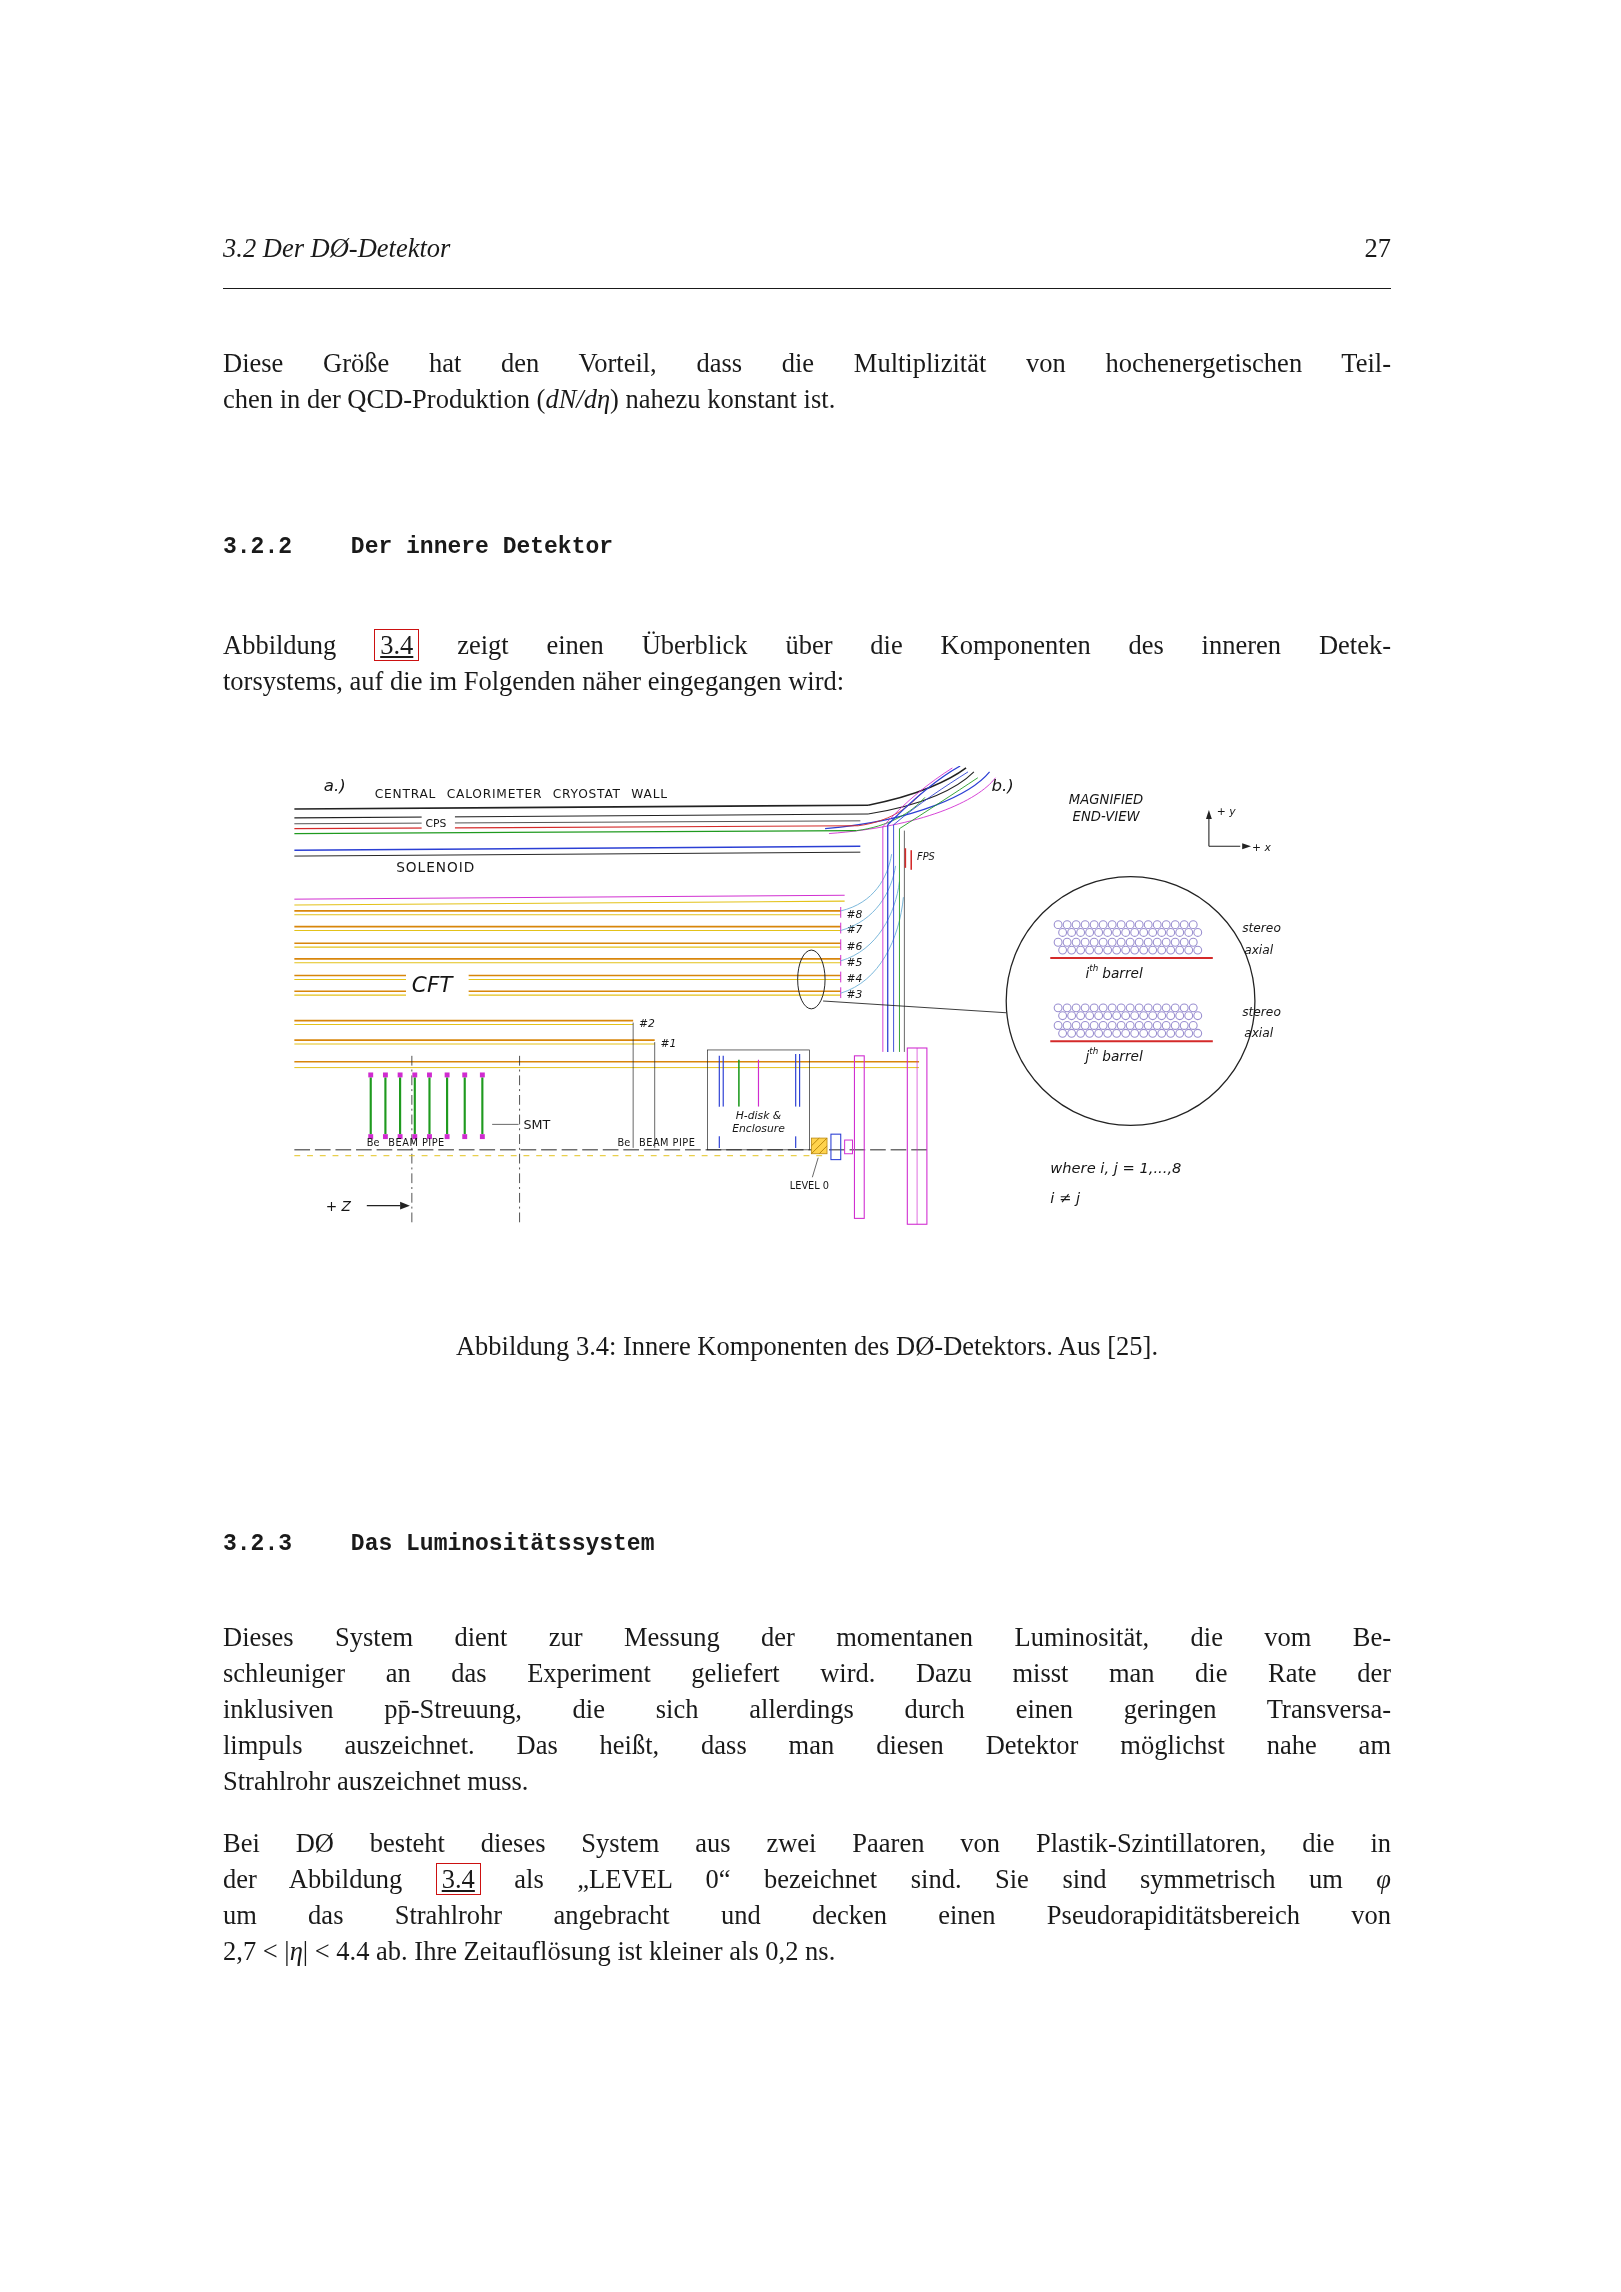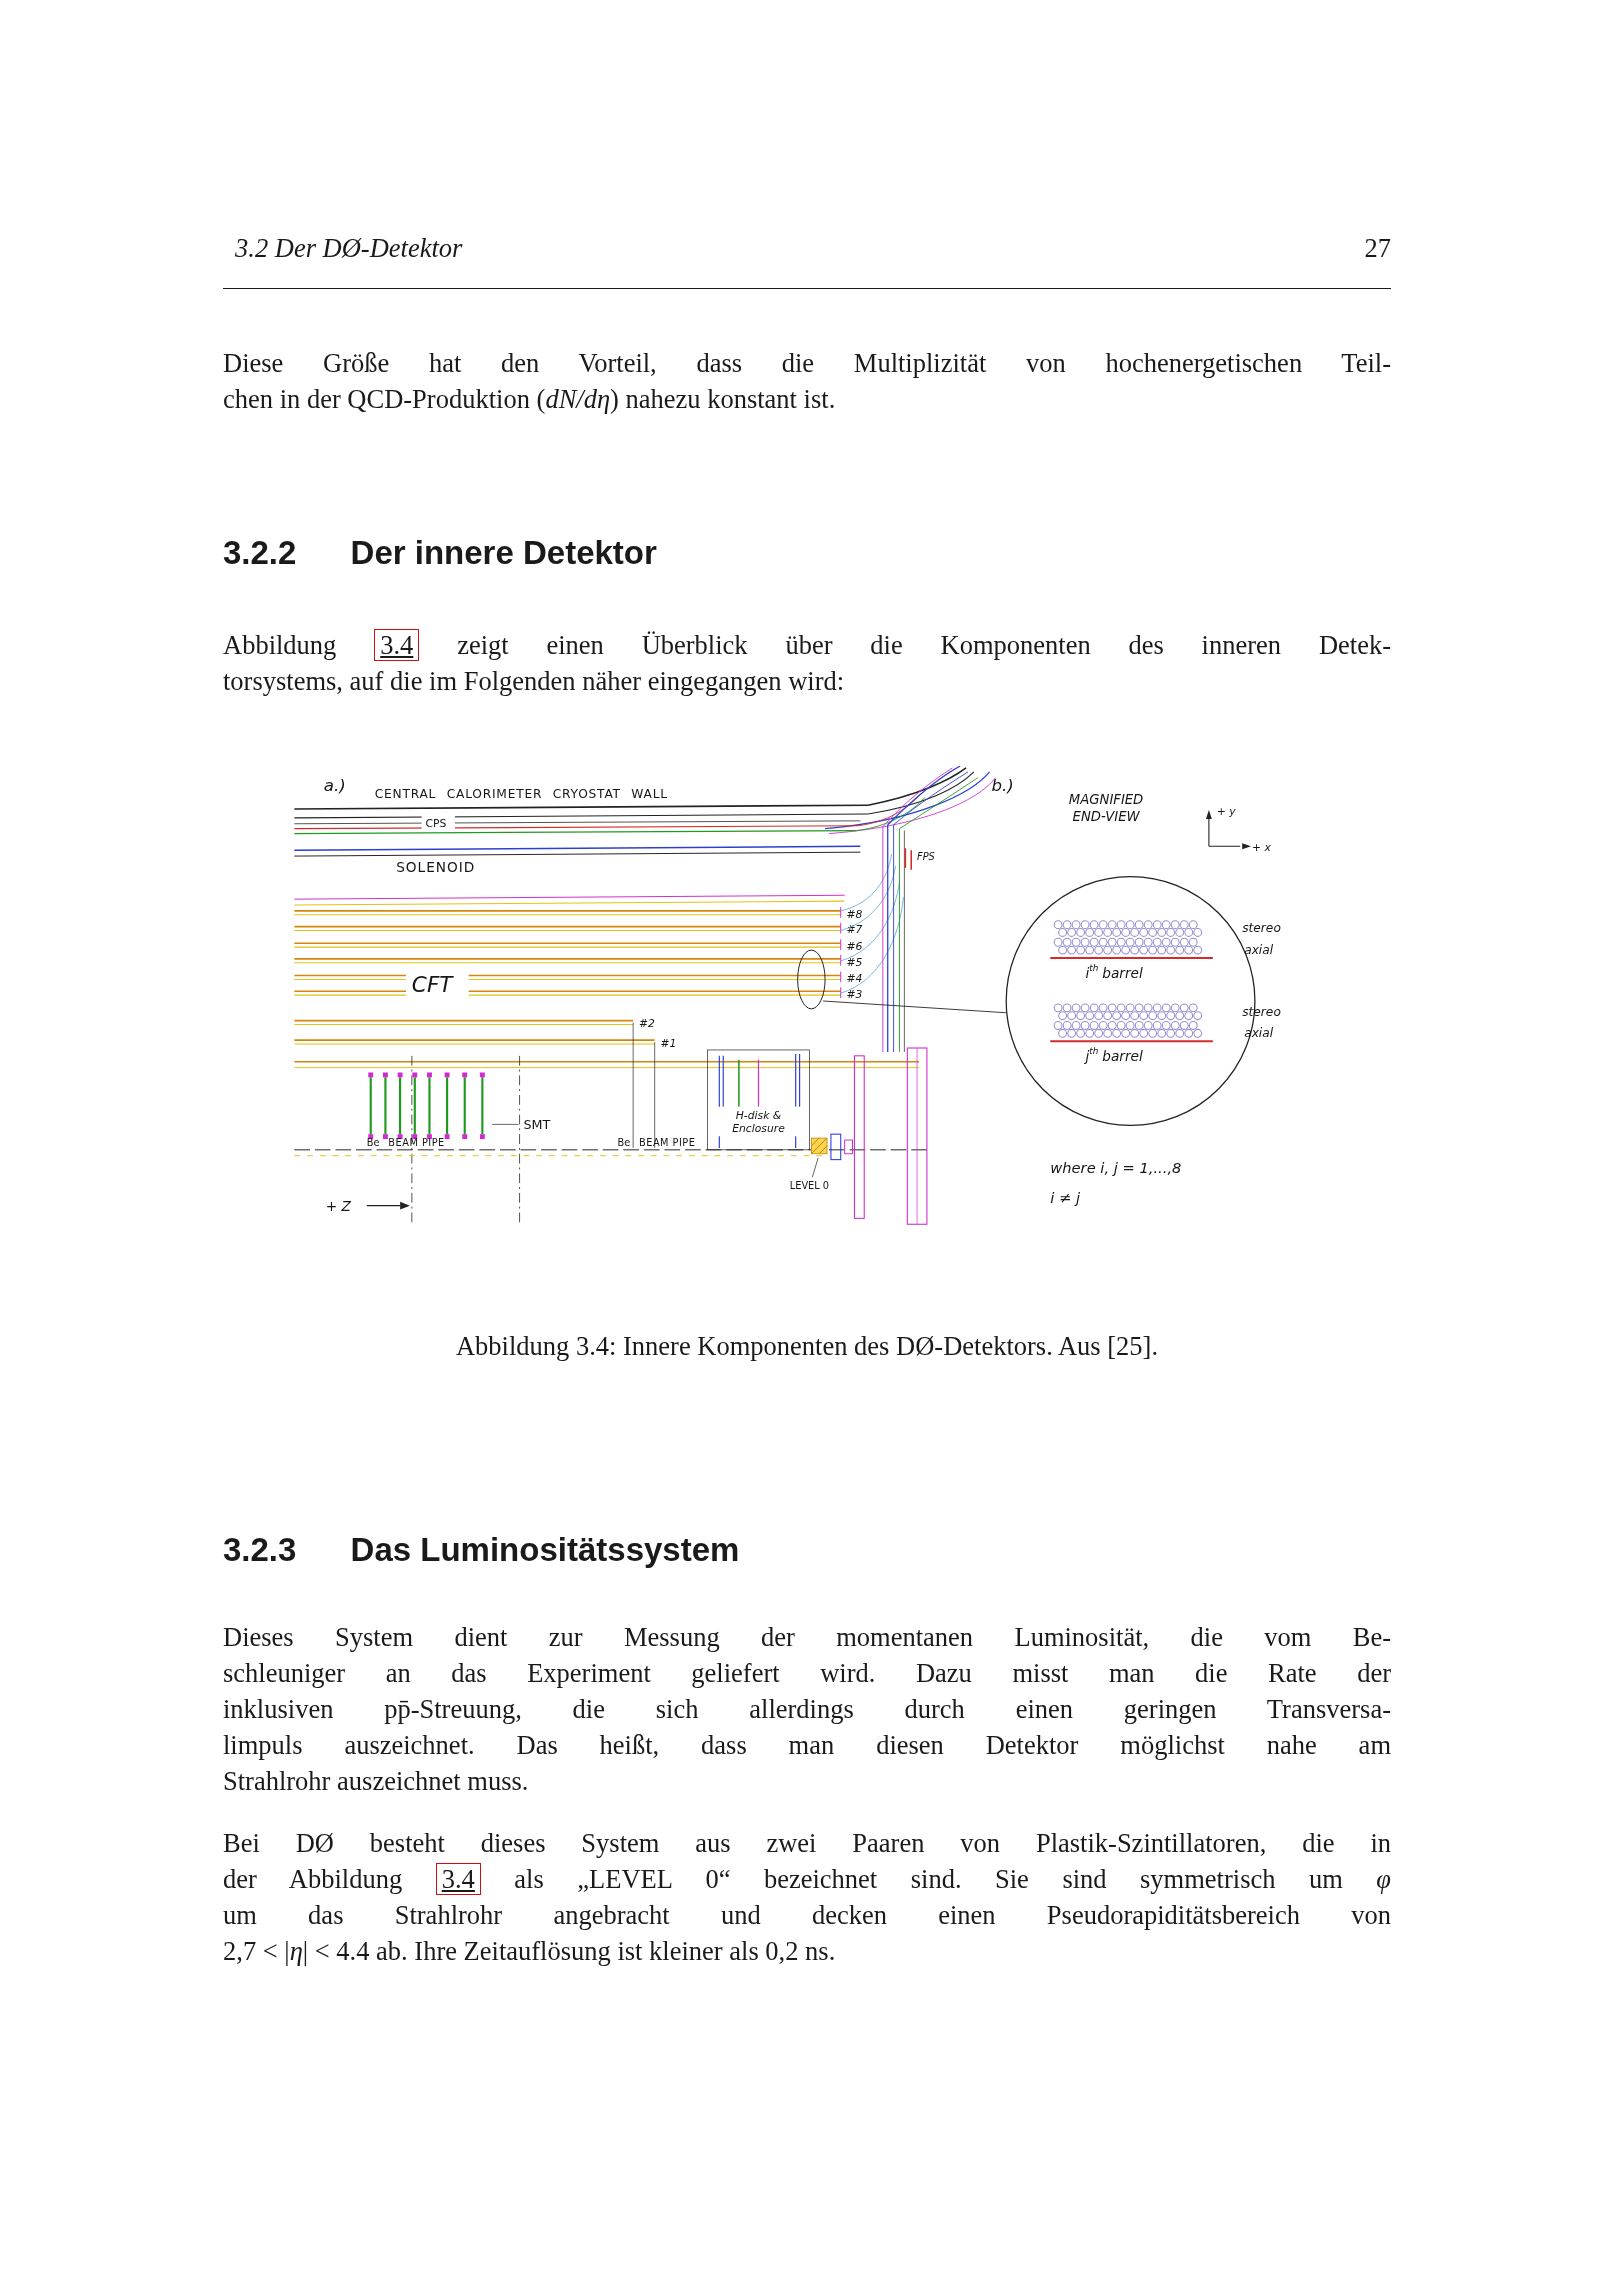--- a/index.html
+++ b/index.html
@@ -5,30 +5,30 @@
   * { margin:0; padding:0; box-sizing:border-box; }
   html, body { background:#ffffff; }
   body {
     width:1621px; height:2293px; position:relative;
     font-family:"Liberation Serif", serif; color:#1a1a1a;
   }
   .page { position:absolute; inset:0; background:#ffffff; overflow:hidden; }
   .content { position:absolute; left:223px; width:1168px; }
 
   .header-row { top:233px; display:flex; justify-content:space-between; align-items:baseline; font-size:26.5px; }
-  .header-title { font-style:italic;margin-left:12px; }
+  .header-title { font-style:italic; }
   .header-rule { position:absolute; left:223px; top:288px; width:1168px; border-top:1.6px solid #1a1a1a; }
 
   .para { position:absolute; left:223px; width:1168px; font-size:26.5px; line-height:36px; }
   .tline { text-align:justify; text-align-last:justify; }
   .tline.tlast { text-align-last:left; }
   .math { font-style:italic; }
   .refbox { border:1.6px solid var(--c-ref_red, #cc1111); padding:0 5px;text-decoration:underline; }
 
-  .heading { position:absolute; left:223px; font-size:33px; font-weight:bold; font-family:Liberation Sans, sans-serif; }
+  .heading { position:absolute; left:223px; font-size:23px; font-weight:bold; font-family:Liberation Mono, monospace; }
   .heading .num { margin-right:45px; }
 
   .caption { position:absolute; left:223px; width:1168px; text-align:center; font-size:26.5px; }
 
   .fig-svg { position:absolute; left:280px; top:766px; }
   .fig-svg text { fill:#161616; font-family:"DejaVu Sans", sans-serif; }
   .fi { font-style:italic; }
   .fig-svg path, .fig-svg line { fill:none; stroke-linecap:butt; }
   .sk { stroke:#222222; }
   .sO { stroke:var(--c-fiber_orange, #d8860b); }

